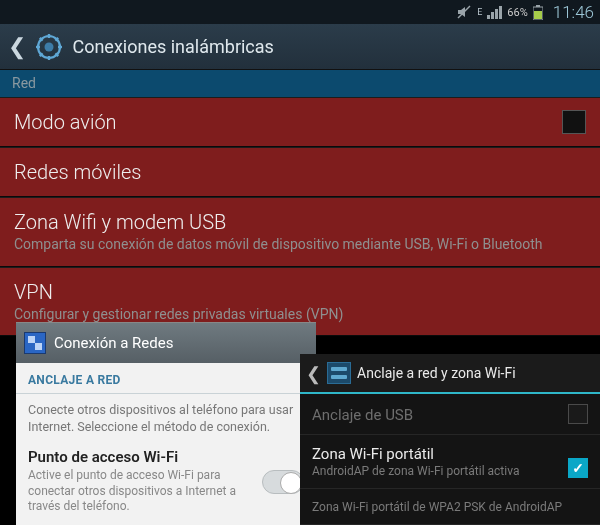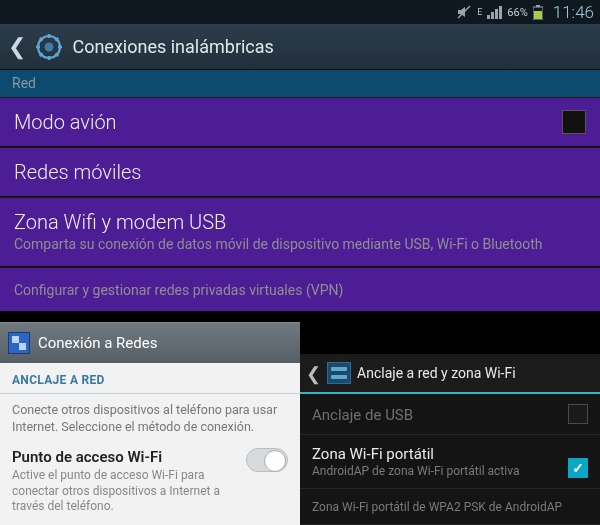--- a/index.html
+++ b/index.html
@@ -5,34 +5,34 @@
 *{margin:0;padding:0;box-sizing:border-box;font-family:Roboto,Arial,sans-serif;-webkit-font-smoothing:antialiased}
 body{width:600px;height:525px;background:#000;overflow:hidden;position:relative}
 .statusbar{height:24px;background:#10181f;display:flex;justify-content:flex-end;align-items:center;padding:0 6px;color:#b8c4cc;font-size:13px;gap:5px}
 .statusbar .time{color:#9dc8d8;font-size:17px;font-weight:300;margin-left:5px}
 .statusbar .batt{font-size:11px;color:#ccc}
 .statusbar svg{display:block}
 .titlebar{height:46px;background:linear-gradient(#2b3c4a,#22303c);display:flex;align-items:center;padding:0 8px;gap:10px;border-bottom:1px solid #111}
 .titlebar .back{color:#cbd8e0;font-size:22px}
 .titlebar .title{color:#dfe8ed;font-size:18px}
 .section-label{color:#8a99a0;font-size:14px;padding:5px 12px 6px;background:#0c4a6e}
-.row{padding:12px 14px;border-top:1px solid #1c1c1c;border-bottom:1px solid #0a0a0a;background:#4c1d95;display:flex;align-items:center;}
+.row{padding:12px 14px;border-top:1px solid #1c1c1c;border-bottom:1px solid #0a0a0a;background:#7f1d1d;display:flex;align-items:center;}
 .row .txt{flex:1;min-width:0}
 .row .t1{color:#eee;font-size:20px;font-weight:300}
 .row .t2{color:#8f8f8f;font-size:14px;margin-top:2px;line-height:1.25}
 .chk{width:24px;height:24px;border:1px solid #555;background:#111;flex-shrink:0}
-.overlay-left{position:absolute;left:0;bottom:0;width:300px;background:#f2f2f2;border-top:1px solid #888}
+.overlay-left{position:absolute;left:16px;bottom:0;width:300px;background:#f2f2f2;border-top:1px solid #888}
 .ol-head{display:flex;align-items:center;height:40px;background:linear-gradient(#6f7a80,#565f65);padding:0 8px;gap:8px;color:#fff;font-size:15px}
 .ol-icon{width:22px;height:22px;background:#2a66c4;border:1px solid #1a3a70;position:relative}
 .ol-icon::before,.ol-icon::after{content:"";position:absolute;background:#bcd4f7}
 .ol-icon::before{left:3px;top:3px;width:7px;height:7px}
 .ol-icon::after{right:3px;bottom:3px;width:7px;height:7px}
 .ol-section{color:#3a7aa0;font-size:12px;font-weight:700;letter-spacing:.3px;padding:10px 12px 6px;border-bottom:1px solid #c9d2d6}
 .ol-body{padding:8px 12px 4px;color:#777;font-size:12.5px;line-height:1.35}
-.ol-item{padding:8px 12px 10px;display:flex;gap:20px;}
+.ol-item{padding:8px 12px 10px;display:flex;gap:20px;align-items:center}
 .ol-item .txt{flex:1}
 .ol-item .h{color:#222;font-size:15px;font-weight:600}
 .ol-item .s{color:#888;font-size:12px;line-height:1.3;margin-top:2px}
 .toggle{width:42px;height:24px;border-radius:14px;background:#d7dbdd;border:1px solid #b8bdbf;position:relative;flex-shrink:0}
 .toggle::after{content:"";position:absolute;width:20px;height:20px;background:#fff;border:1px solid #aaa;border-radius:50%;top:1px;right:1px}
 .overlay-right{position:absolute;right:0;bottom:0;width:300px;background:#141414}
 .or-head{height:40px;display:flex;align-items:center;padding:0 6px;gap:6px;color:#eaeaea;font-size:14px;border-bottom:2px solid #2fb7c9;background:#1b1b1b}
 .or-head .back2{color:#bbb;font-size:18px}
 .or-icon{width:24px;height:22px;background:#1c4a6a;border:1px solid #2a6c96;position:relative}
 .or-icon::before{content:"";position:absolute;left:3px;right:3px;top:4px;height:4px;background:#5fa9d0;border-radius:1px}
@@ -104,20 +104,21 @@
 
 <div class="row">
   <div class="txt">
     <div class="t1">Zona Wifi y modem USB</div>
     <div class="t2">Comparta su conexión de datos móvil de dispositivo mediante USB, Wi-Fi o Bluetooth</div>
   </div>
 </div>
 
 <div class="row">
   <div class="txt">
+    <div class="t1">VPN</div>
     <div class="t2">Configurar y gestionar redes privadas virtuales (VPN)</div>
   </div>
 </div>
 
 <div class="overlay-left">
   <div class="ol-head">
     <div class="ol-icon"></div>
     <span>Conexión a Redes</span>
   </div>
   <div class="ol-section">ANCLAJE A RED</div>

